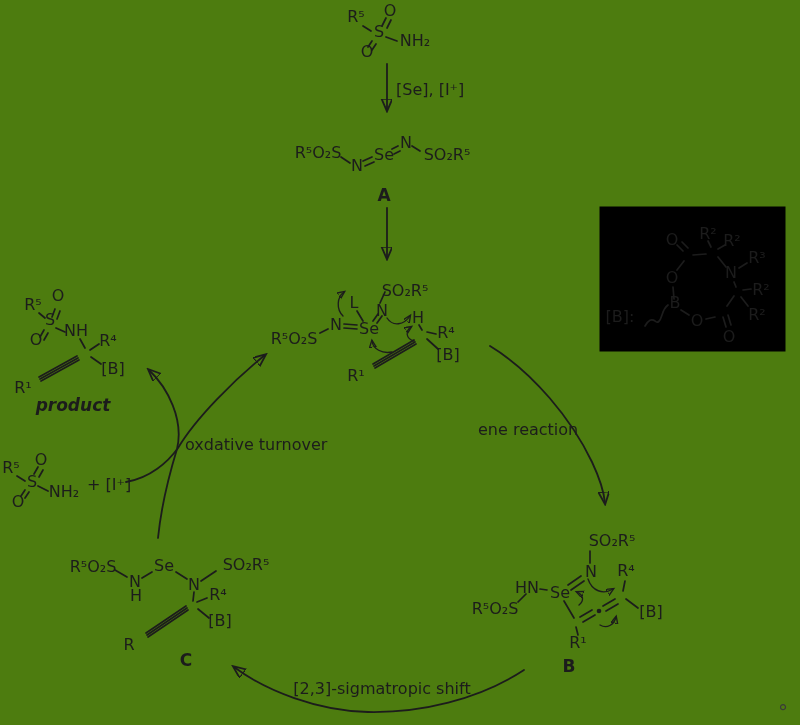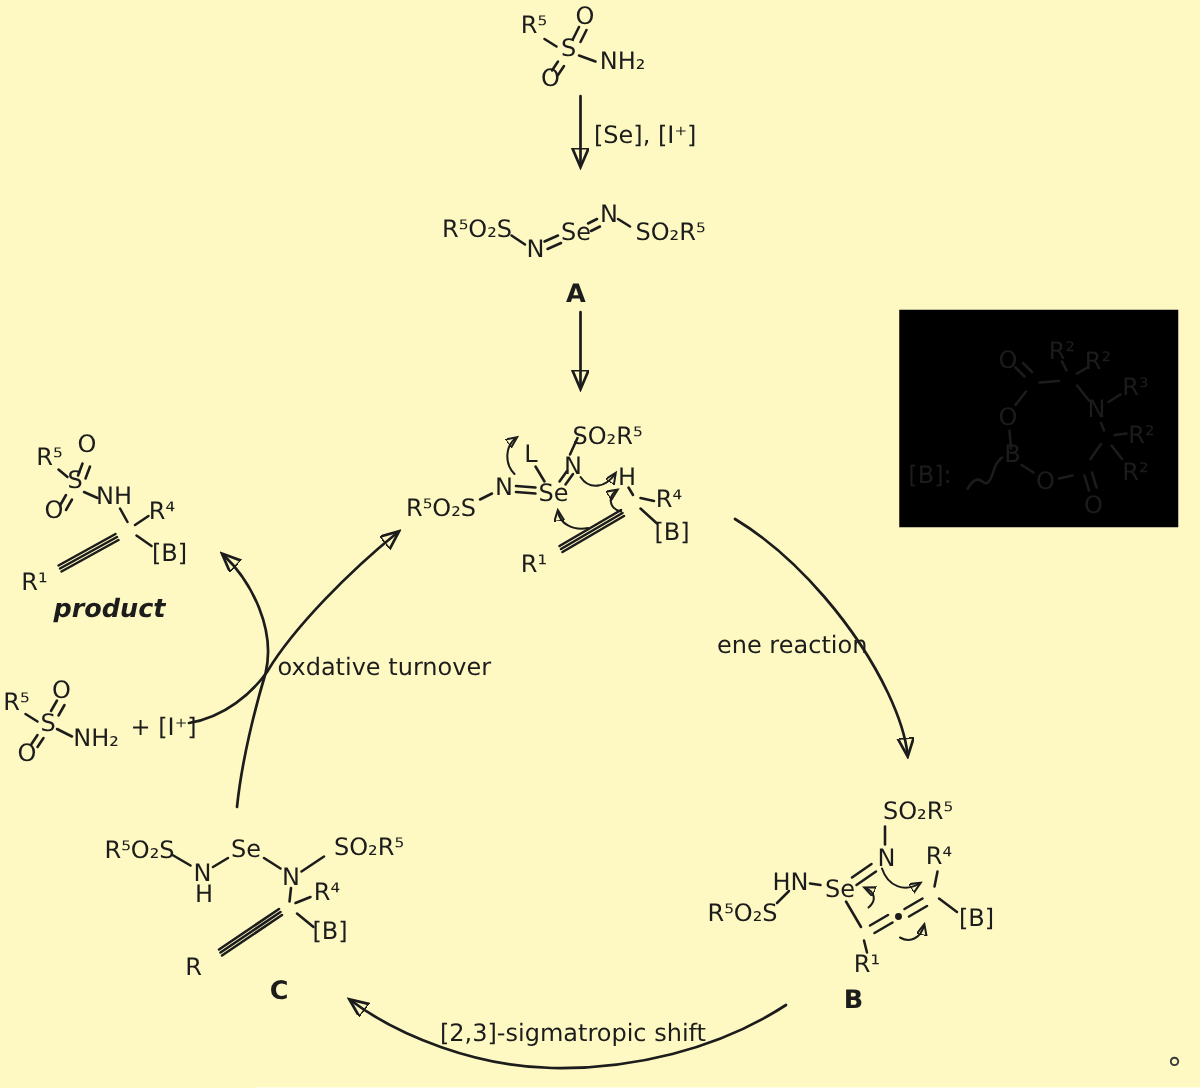--- a/index.html
+++ b/index.html
@@ -1,16 +1,16 @@
 <!DOCTYPE html>
 <html><head>
 <meta charset="utf-8">
 <style>
   html,body{margin:0;padding:0;background:#ffffff;}
-  .page{position:relative;width:800px;height:725px;background:#fef9c3;overflow:hidden;
+  .page{position:relative;width:800px;height:725px;background:#4d7c0f;overflow:hidden;
         font-family:"DejaVu Sans","Liberation Sans",sans-serif;}
   svg{display:block;}
   svg text{fill:#1c1c1c;font-size:16px;font-family:"DejaVu Sans","Liberation Sans",sans-serif;}
   svg text.tag{font-size:17px;font-weight:bold;}
   svg text.cap{font-size:17px;font-weight:bold;font-style:italic;}
   svg text.deg{font-size:20px;fill:#3a3a3a;}
   svg line,svg path{stroke:#1c1c1c;fill:none;stroke-linecap:round;}
   .b{stroke-width:1.7;}   
   .a{stroke-width:1.8;}   
   .c{stroke-width:1.35;}  

